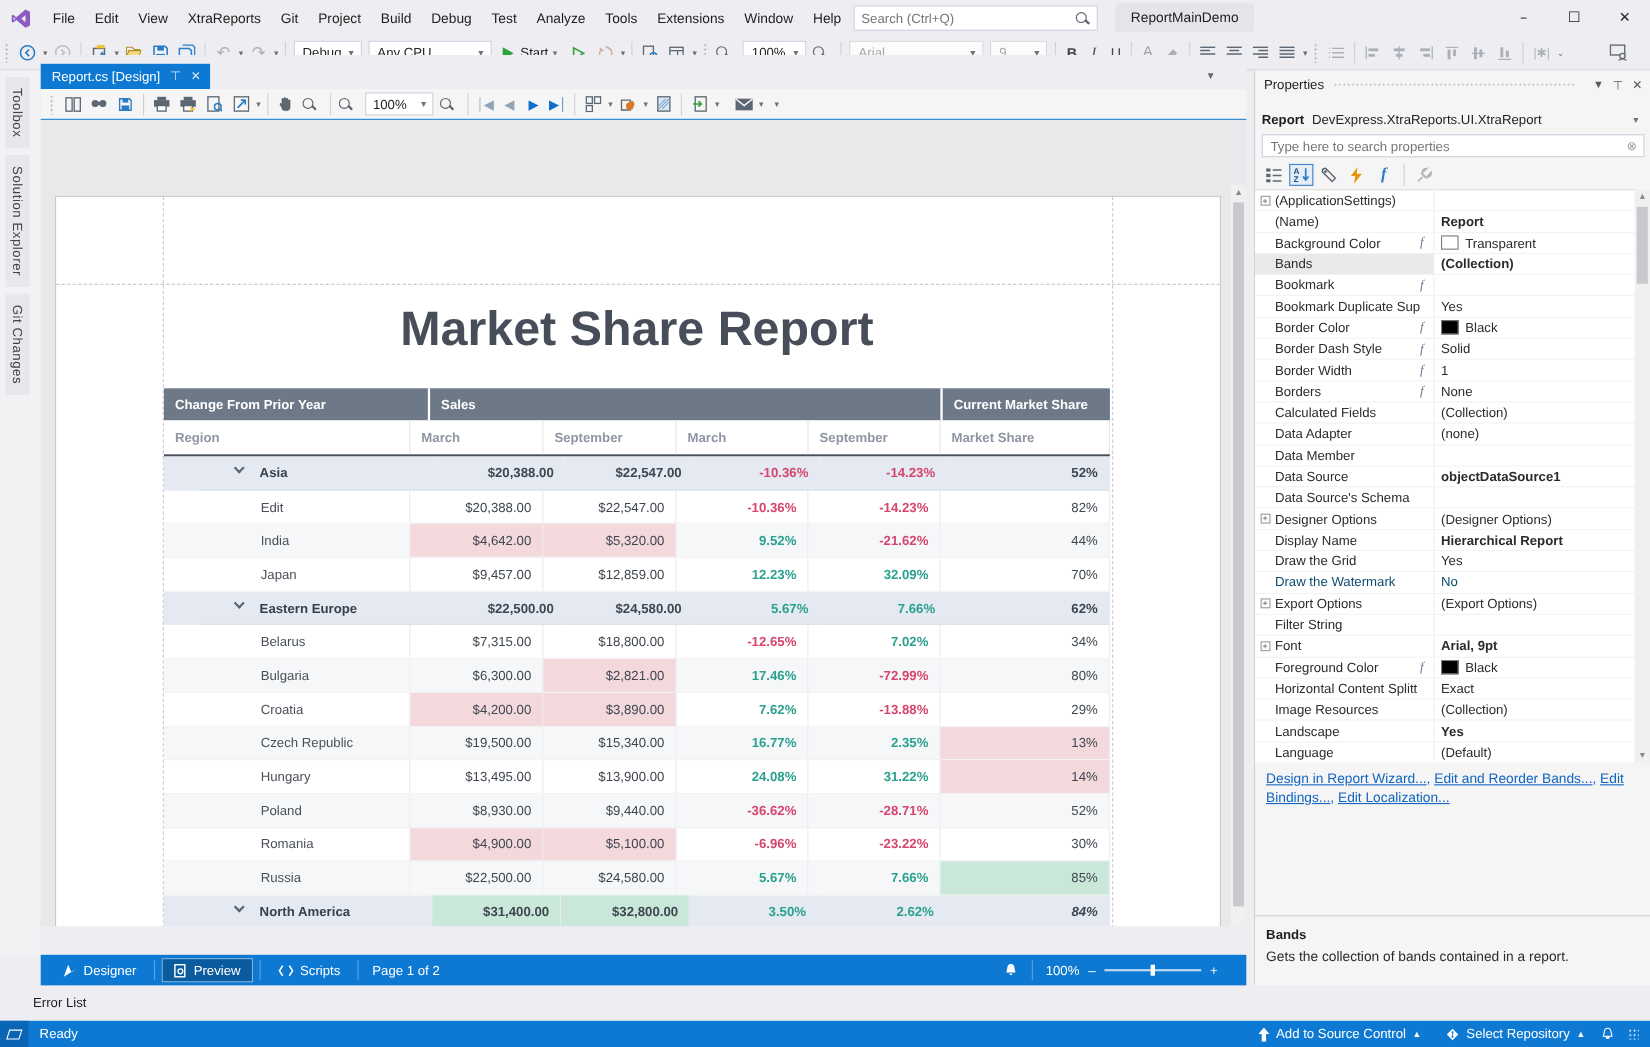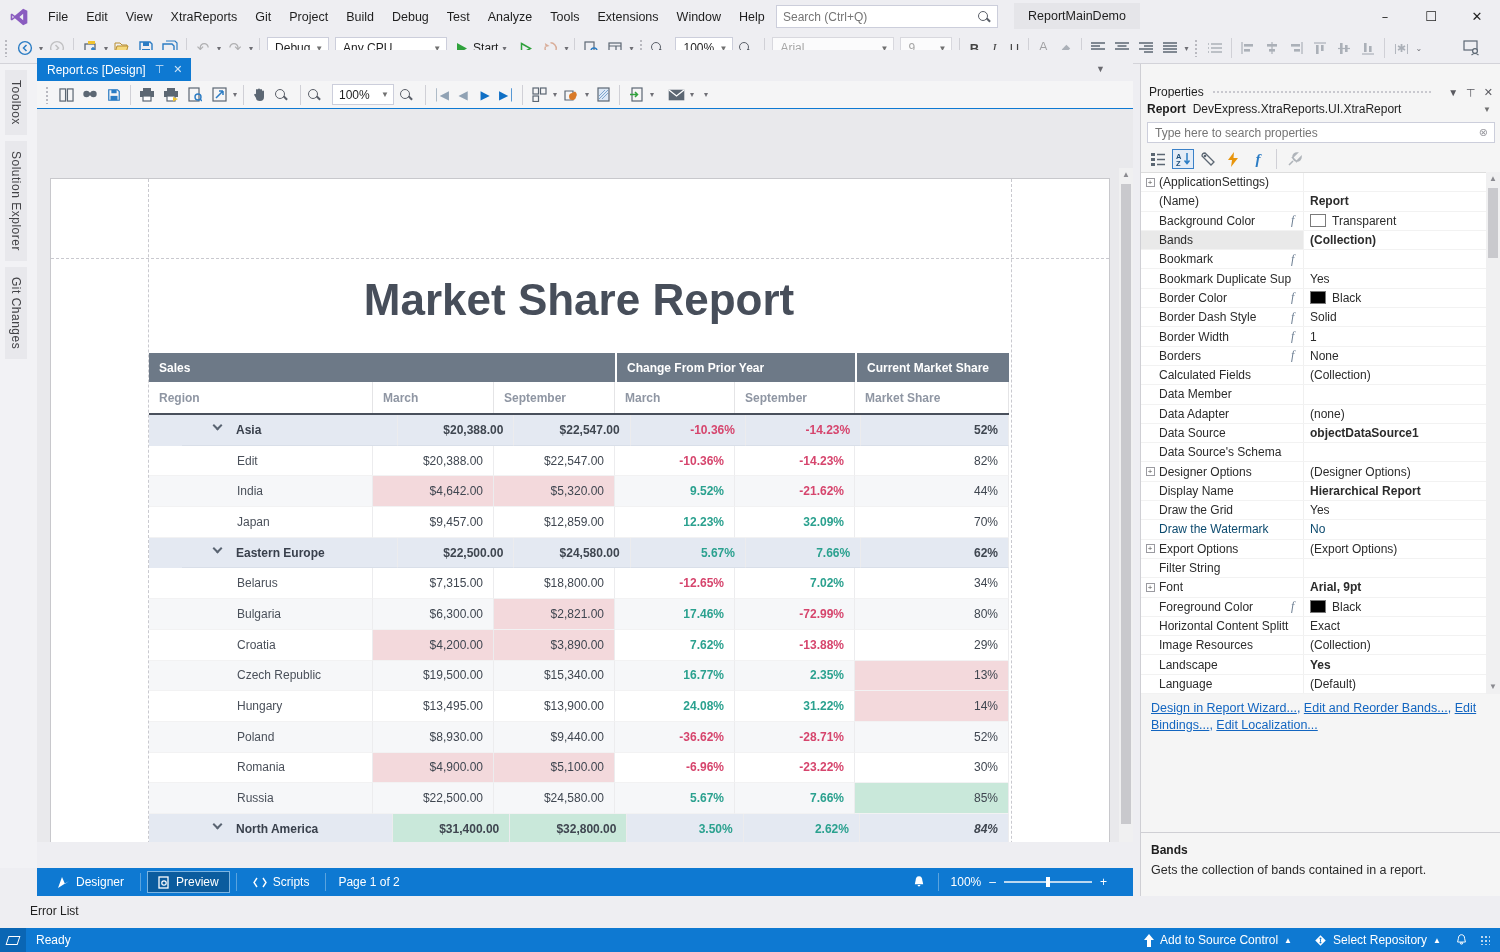--- a/index.html
+++ b/index.html
@@ -81,21 +81,21 @@
   #bluebar { position:absolute; left:37px; top:868px; width:1096px; height:28px; background:#0e79d2; display:flex; align-items:center; color:#fff; }
   .bb-tab { display:flex; align-items:center; gap:6px; height:22px; padding:0 10px; margin:0 2px; font-size:12px; }
   .bb-tab.active { background:#0b5c9e; border:1px solid #7db4e0; }
   .bb-sep { width:1px; height:18px; background:#5aa3de; margin:0 4px; }
   #bb-right { margin-left:auto; display:flex; align-items:center; margin-right:26px; gap:8px; }
   #zoom-track { position:relative; width:88px; height:2px; background:#bcd8f0; }
   #zoom-thumb { position:absolute; left:42px; top:-4px; width:4px; height:10px; background:#fff; }
 
   
   #props { position:absolute; left:1140px; top:64px; width:360px; height:832px; background:#f5f5f5; border-left:1px solid #cfcfd4; }
-  #props-header { position:absolute; left:0; top:18px; width:360px; height:20px; display:flex; align-items:center; padding:0 8px; font-size:12px; color:#1e1e1e; }
+  #props-header { position:absolute; left:0; top:3px; width:360px; height:20px; display:flex; align-items:center; padding:0 8px; font-size:12px; color:#1e1e1e; }
   .hdr-dots { flex:1; height:5px; margin:0 8px; background-image:radial-gradient(#c9c9cf 1px, transparent 1px); background-size:4px 4px; }
   .hdr-glyph { color:#5a5a60; margin-left:8px; font-size:10px; }
   #obj-row { position:absolute; left:6px; top:34px; width:348px; height:22px; background:#f5f5f5; display:flex; align-items:center; font-size:12px; }
   #prop-search { position:absolute; left:6px; top:58px; width:348px; height:21px; background:#fff; border:1px solid #cccedb; display:flex; align-items:center; }
   #prop-search input { border:0; outline:0; flex:1; padding:0 7px; font-size:12px; color:#9a9aa0; background:transparent; font-family:inherit; }
   #prop-tools { position:absolute; left:6px; top:83px; width:348px; height:24px; display:flex; align-items:center; gap:3px; }
   .pt-ic { width:22px; height:20px; display:flex; align-items:center; justify-content:center; }
   .pt-ic.sel { background:#e3ecf7; border:1px solid #3a81c8; }
   #prop-grid { position:absolute; left:0; top:108px; width:346px; height:522px; background:#fff; border-top:1px solid #ddd; overflow:hidden; }
   .prow { display:flex; align-items:center; height:19.3px; border-bottom:1px solid #f2f2f2; font-size:12px; }
@@ -515,22 +515,22 @@
     </div>
 
     <div id="surface">
       <div id="page">
         <div class="guide-v" style="left:97px;"></div>
         <div class="guide-v" style="left:960px;"></div>
         <div class="guide-h" style="top:79px;"></div>
         <div id="rpt-title">Market Share Report</div>
         <div id="tbl">
             <div class="h1row">
+              <div class="h1cell" style="width: 240px;">Change From Prior Year</div>
               <div class="h1cell" style="width: 466px;">Sales</div>
-              <div class="h1cell" style="width: 240px;">Change From Prior Year</div>
               <div class="h1cell" style="width: 154px;">Current Market Share</div>
             </div>
             <div class="h2row">
               <div class="h2cell" style="width: 224px;">Region</div>
               <div class="h2cell" style="width: 121px;">March</div>
               <div class="h2cell" style="width: 121px;">September</div>
               <div class="h2cell" style="width: 120px;">March</div>
               <div class="h2cell" style="width: 120px;">September</div>
               <div class="h2cell" style="width: 154px;">Market Share</div>
             </div>
@@ -899,35 +899,35 @@
             <span class="plabel">Calculated Fields</span>
             <span class="pfi"></span>
           </div>
           <div class="pval">
             <span>(Collection)</span>
           </div>
         </div>
         <div class="prow">
           <div class="psel-bg">
             <span class="pexp"></span>
+            <span class="plabel">Data Adapter</span>
+            <span class="pfi"></span>
+          </div>
+          <div class="pval">
+            <span>(none)</span>
+          </div>
+        </div>
+        <div class="prow">
+          <div class="psel-bg">
+            <span class="pexp"></span>
             <span class="plabel">Data Member</span>
             <span class="pfi"></span>
           </div>
           <div class="pval">
             <span></span>
-          </div>
-        </div>
-        <div class="prow">
-          <div class="psel-bg">
-            <span class="pexp"></span>
-            <span class="plabel">Data Adapter</span>
-            <span class="pfi"></span>
-          </div>
-          <div class="pval">
-            <span>(none)</span>
           </div>
         </div>
         <div class="prow">
           <div class="psel-bg">
             <span class="pexp"></span>
             <span class="plabel">Data Source</span>
             <span class="pfi"></span>
           </div>
           <div class="pval bold">
             <span>objectDataSource1</span>

